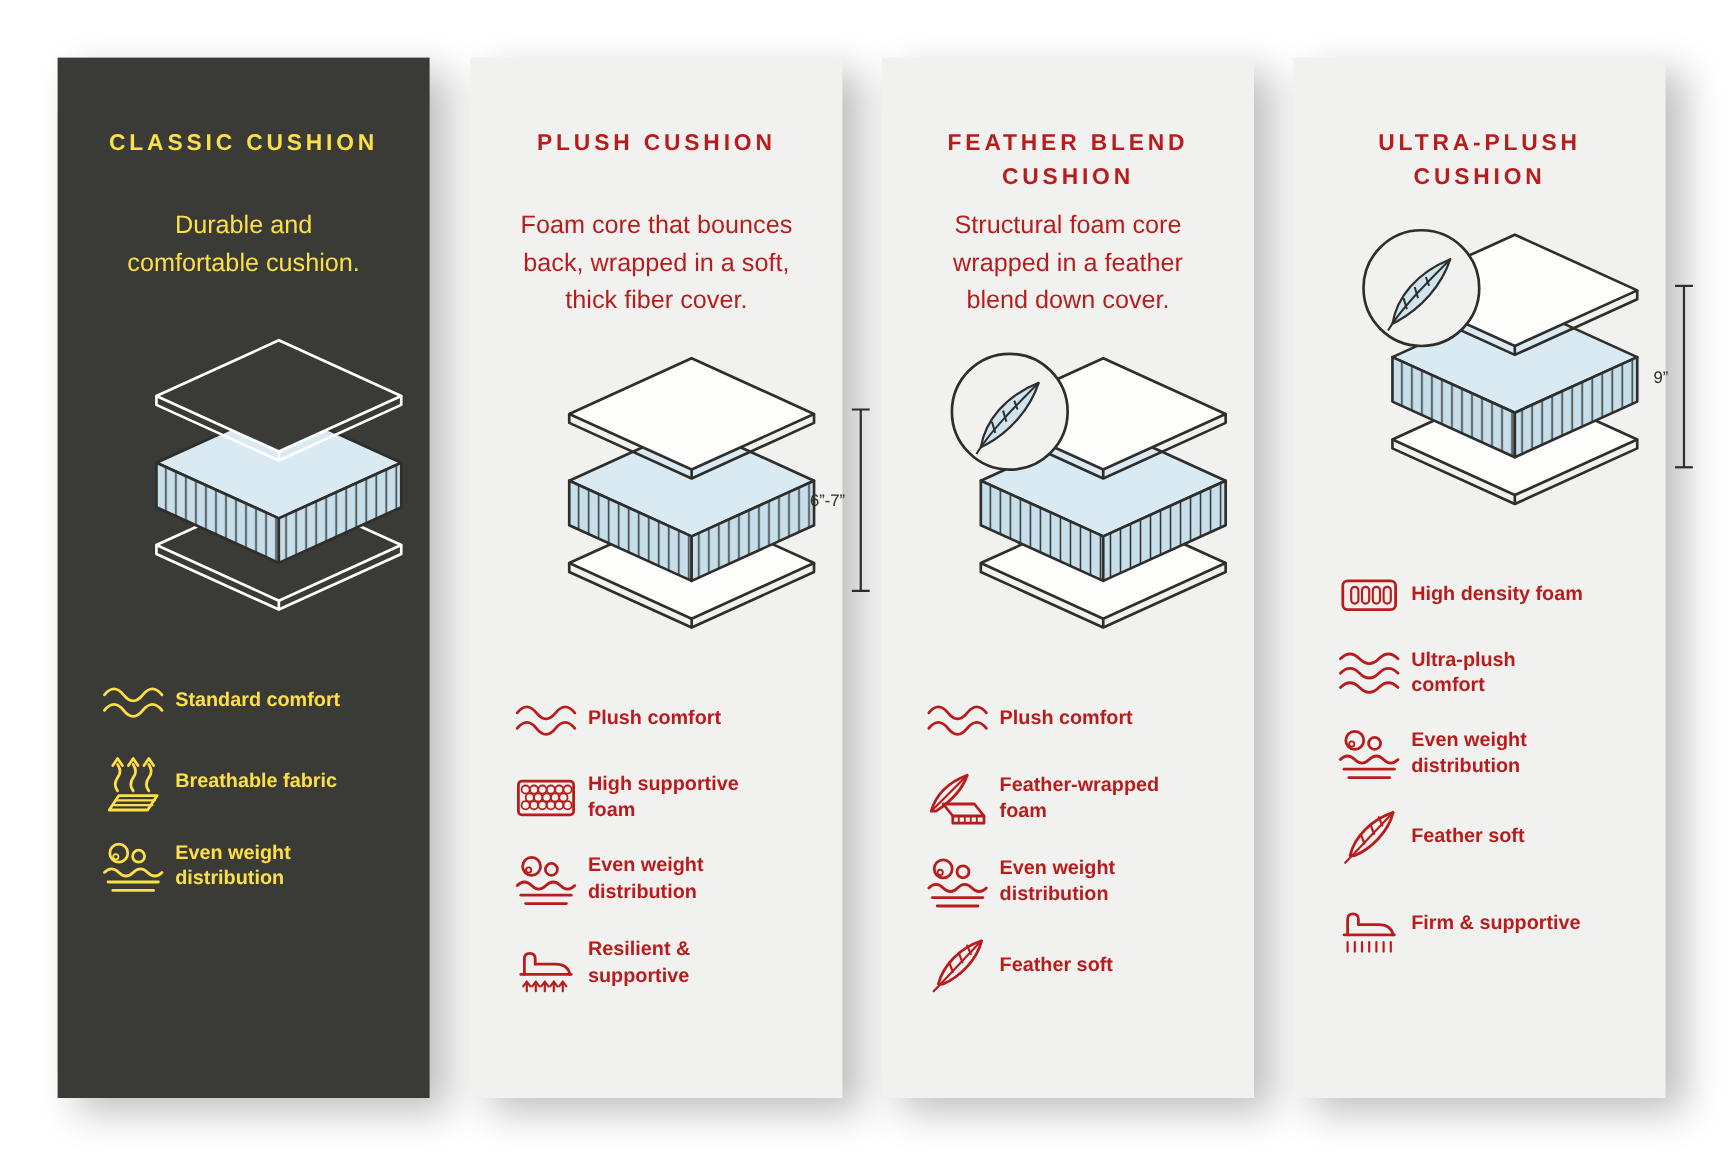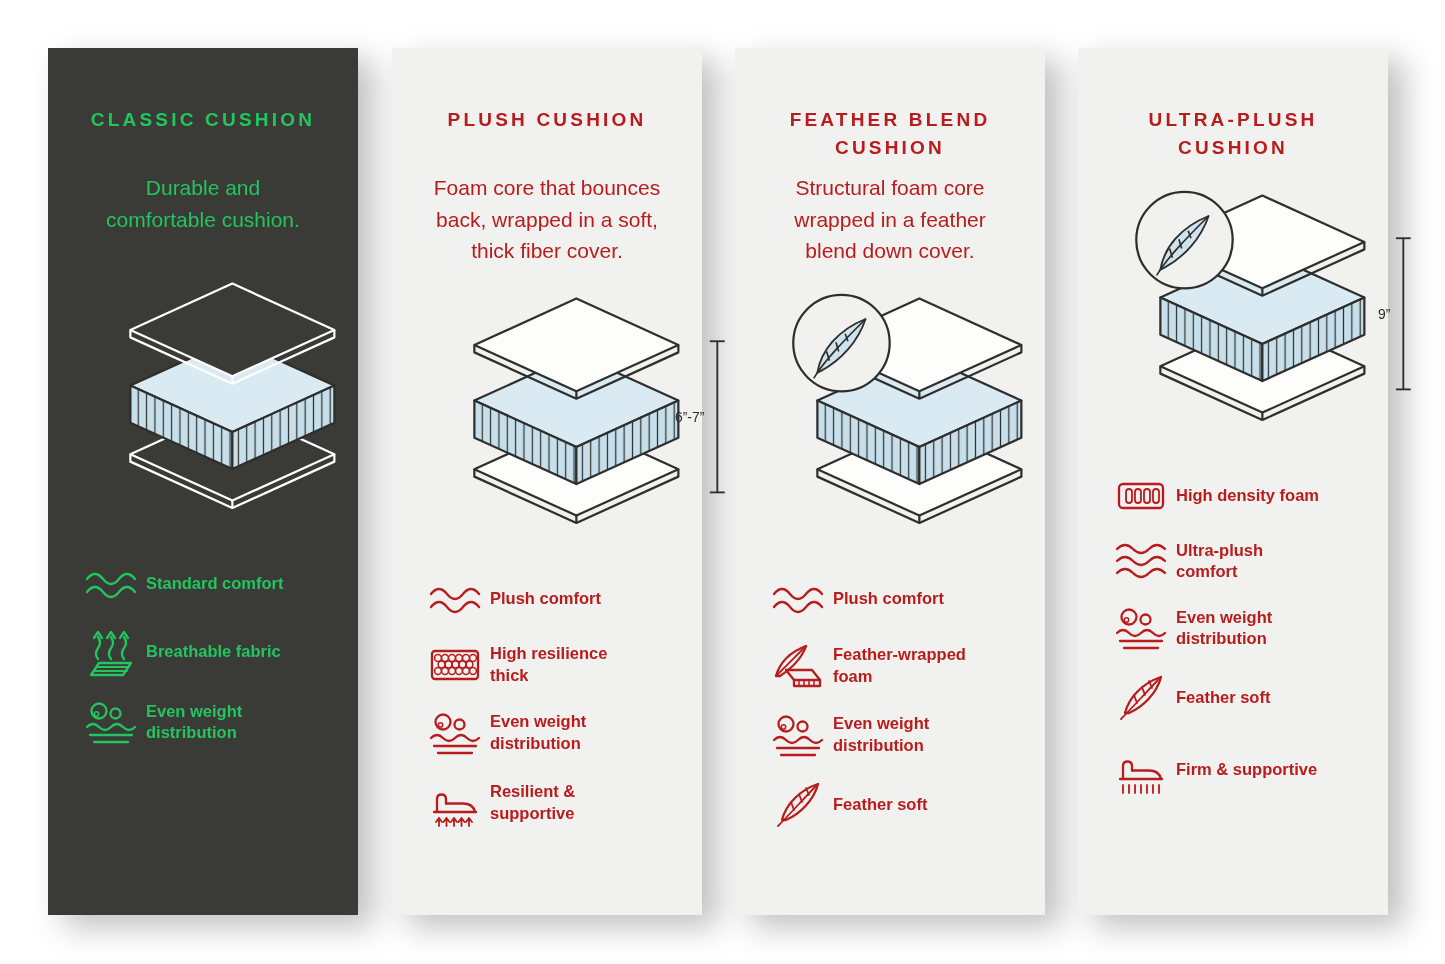--- a/index.html
+++ b/index.html
@@ -13,21 +13,21 @@
   }
   .panel {
     position:absolute;
     top:48px;
     width:310px;
     height:867px;
     padding:58px 36px 0;
     box-shadow:16px 12px 30px rgba(0,0,0,0.25);
   }
   .panel.light { background:#f1f1ef; color:#b91c1c; --line:#2e2e2c; --slabfill:#fdfdfc; }
-  .panel.dark  { background:#3a3a37; color:#22c55e; --line:#ffffff; --slabfill:#3a3a37; }
+  .panel.dark  { background:#3a3a37; color:#fde047; --line:#ffffff; --slabfill:#3a3a37; }
   .p1{left:48px}.p2{left:392px}.p3{left:735px}.p4{left:1078px}
 
   .title {
     font-size:19px; font-weight:700; letter-spacing:3.2px;
     text-align:center; line-height:1.45; min-height:58px;
   }
   .desc {
     font-size:21px; line-height:1.5; text-align:center;
     margin:8px auto 0; max-width:246px; min-height:80px;
   }
@@ -193,21 +193,21 @@
               <circle cx="40.5" cy="22.5" r="3.4"></circle>
             <circle cx="9" cy="29" r="3.4"></circle>
               <circle cx="16" cy="29" r="3.4"></circle>
               <circle cx="23" cy="29" r="3.4"></circle>
               <circle cx="30" cy="29" r="3.4"></circle>
               <circle cx="37" cy="29" r="3.4"></circle>
               <circle cx="44" cy="29" r="3.4"></circle>
           </g>
         </svg>
       </span>
-      <span class="flabel">High resilience thick</span>
+      <span class="flabel">High supportive foam</span>
     </div>
     <div class="feature">
       <span class="ficon">
         <svg viewBox="0 0 52 46">
           <circle cx="14" cy="12" r="7.5"></circle>
             <circle class="thin" cx="11.5" cy="15" r="2.2"></circle>
           <circle cx="30.5" cy="14.5" r="5"></circle>
           <path d="M2 28 q6 -6 12 0 t12 0 t12 0 t12 0"></path>
           <path d="M5 36 h42"></path>
             <path d="M9 43 h34"></path>

